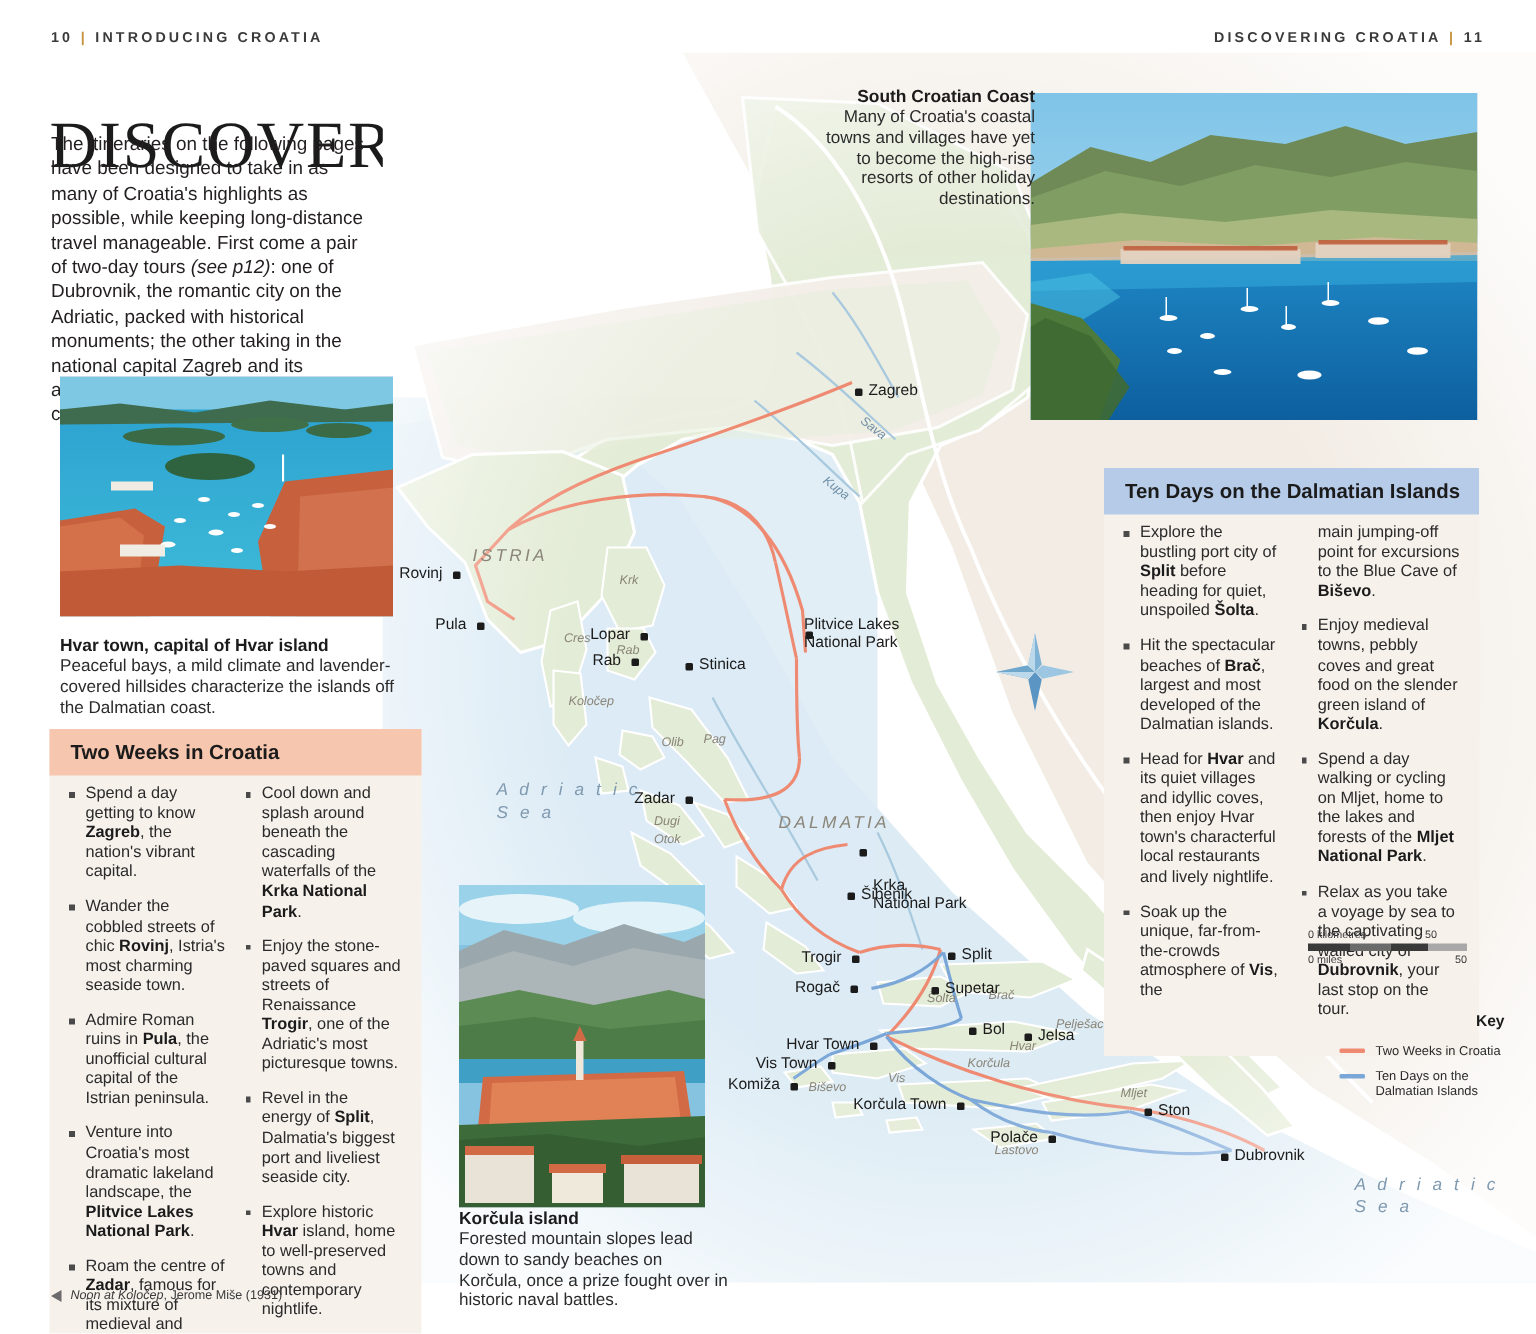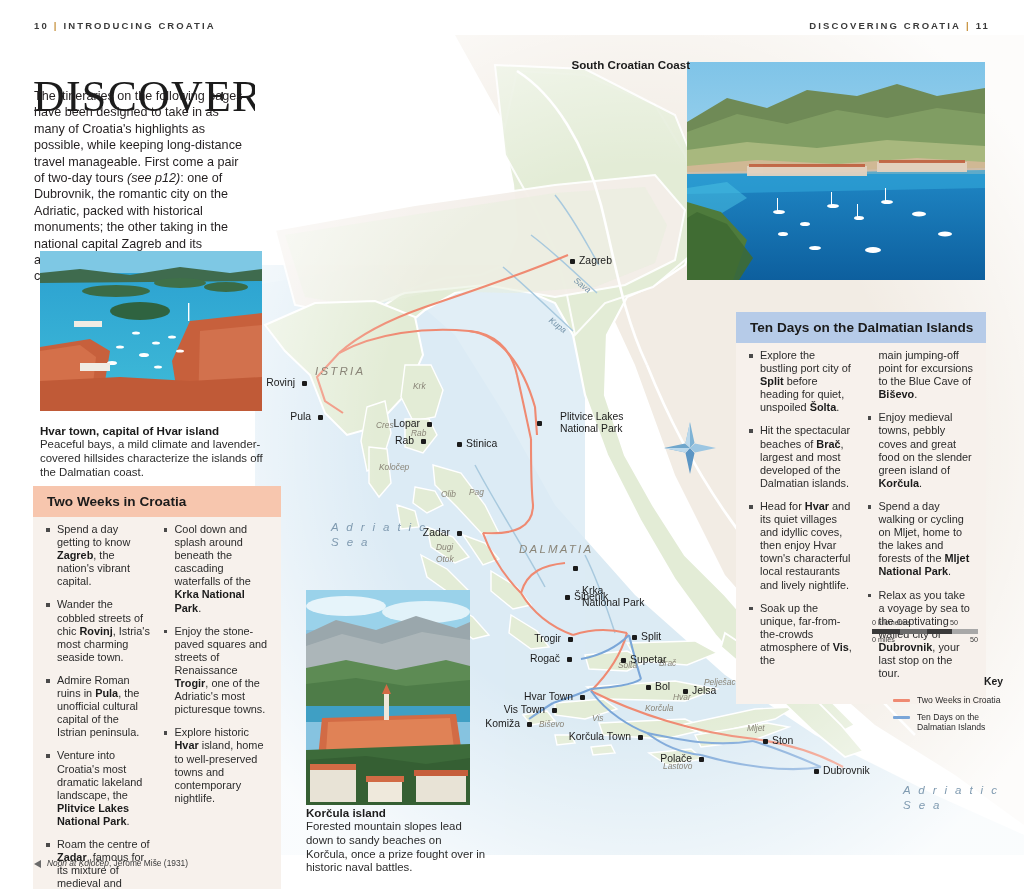--- a/index.html
+++ b/index.html
@@ -282,21 +282,21 @@
       <div class="map-label city" style="left: auto; top: 342px; right: 729px; text-align: right;">Rovinj</div>
       <span class="dot" style="left: 47px; top: 346px;"></span>
       <div class="map-label city" style="left: auto; top: 376px; right: 713px; text-align: right;">Pula</div>
       <span class="dot" style="left: 63px; top: 380px;"></span>
       <div class="map-label city" style="left: auto; top: 383px; right: 604px; text-align: right;">Lopar</div>
       <span class="dot" style="left: 172px; top: 387px;"></span>
       <div class="map-label city" style="left: auto; top: 400px; right: 610px; text-align: right;">Rab</div>
       <span class="dot" style="left: 166px; top: 404px;"></span>
       <div class="map-label city" style="left: 211px; top: 403px;">Stinica</div>
       <span class="dot" style="left: 202px; top: 407px;"></span>
-      <div class="map-label city two" style="left: 305px; top: 376px;">Plitvice Lakes<br>National Park</div>
+      <div class="map-label city two" style="left: 281px; top: 376px;">Plitvice Lakes<br>National Park</div>
       <span class="dot" style="left: 282px; top: 386px;"></span>
       <div class="map-label city" style="left: auto; top: 492px; right: 574px; text-align: right;">Zadar</div>
       <span class="dot" style="left: 202px; top: 496px;"></span>
       <div class="map-label city two" style="left: 327px; top: 550px;">Krka<br>National Park</div>
       <span class="dot" style="left: 318px; top: 531px;"></span>
       <div class="map-label city" style="left: 319px; top: 556px;">Šibenik</div>
       <span class="dot" style="left: 310px; top: 560px;"></span>
       <div class="map-label city" style="left: auto; top: 598px; right: 463px; text-align: right;">Trogir</div>
       <span class="dot" style="left: 313px; top: 602px;"></span>
       <div class="map-label city" style="left: 386px; top: 596px;">Split</div>
@@ -434,20 +434,21 @@
     <rect x="4" y="174" width="46" height="6" fill="#d26b45"></rect>
     <rect x="110" y="184" width="50" height="28" fill="#e8e3d6"></rect>
     <rect x="108" y="180" width="54" height="6" fill="#c65f3c"></rect>
     <rect x="62" y="190" width="34" height="22" fill="#efe9dc"></rect>
     <rect x="60" y="186" width="38" height="6" fill="#d26b45"></rect>
   </svg>
 </div>
 
 <div class="cap-south">
   <div class="cap-title">South Croatian Coast</div>
+  <div class="cap-body">Many of Croatia's coastal towns and villages have yet to become the high-rise resorts of other holiday destinations.</div>
 </div>
 
 <div class="cap-hvar">
   <div class="cap-title">Hvar town, capital of Hvar island</div>
   <div class="cap-body">Peaceful bays, a mild climate and lavender-covered hillsides characterize the islands off the Dalmatian coast.</div>
 </div>
 
 <div class="cap-korcula">
   <div class="cap-title">Korčula island</div>
   <div class="cap-body">Forested mountain slopes lead down to sandy beaches on Korčula, once a prize fought over in historic naval battles.</div>
@@ -459,20 +460,21 @@
     <ul>
         <li>Spend a day getting to know <b>Zagreb</b>, the nation's vibrant capital.</li>
         <li>Wander the cobbled streets of chic <b>Rovinj</b>, Istria's most charming seaside town.</li>
         <li>Admire Roman ruins in <b>Pula</b>, the unofficial cultural capital of the Istrian peninsula.</li>
         <li>Venture into Croatia's most dramatic lakeland landscape, the <b>Plitvice Lakes National Park</b>.</li>
         <li>Roam the centre of <b>Zadar</b>, famous for its mixture of medieval and contemporary architecture.</li>
       </ul>
     <ul>
         <li>Cool down and splash around beneath the cascading waterfalls of the <b>Krka National Park</b>.</li>
         <li>Enjoy the stone-paved squares and streets of Renaissance <b>Trogir</b>, one of the Adriatic's most picturesque towns.</li>
+        <li>Revel in the energy of <b>Split</b>, Dalmatia's biggest port and liveliest seaside city.</li>
         <li>Explore historic <b>Hvar</b> island, home to well-preserved towns and contemporary nightlife.</li>
       </ul>
   </div>
 </div>
 
 <div class="ibox" id="box-ten-days">
   <div class="hd">Ten Days on the Dalmatian Islands</div>
   <div class="cols">
     <ul>
         <li>Explore the bustling port city of <b>Split</b> before heading for quiet, unspoiled <b>Šolta</b>.</li>

